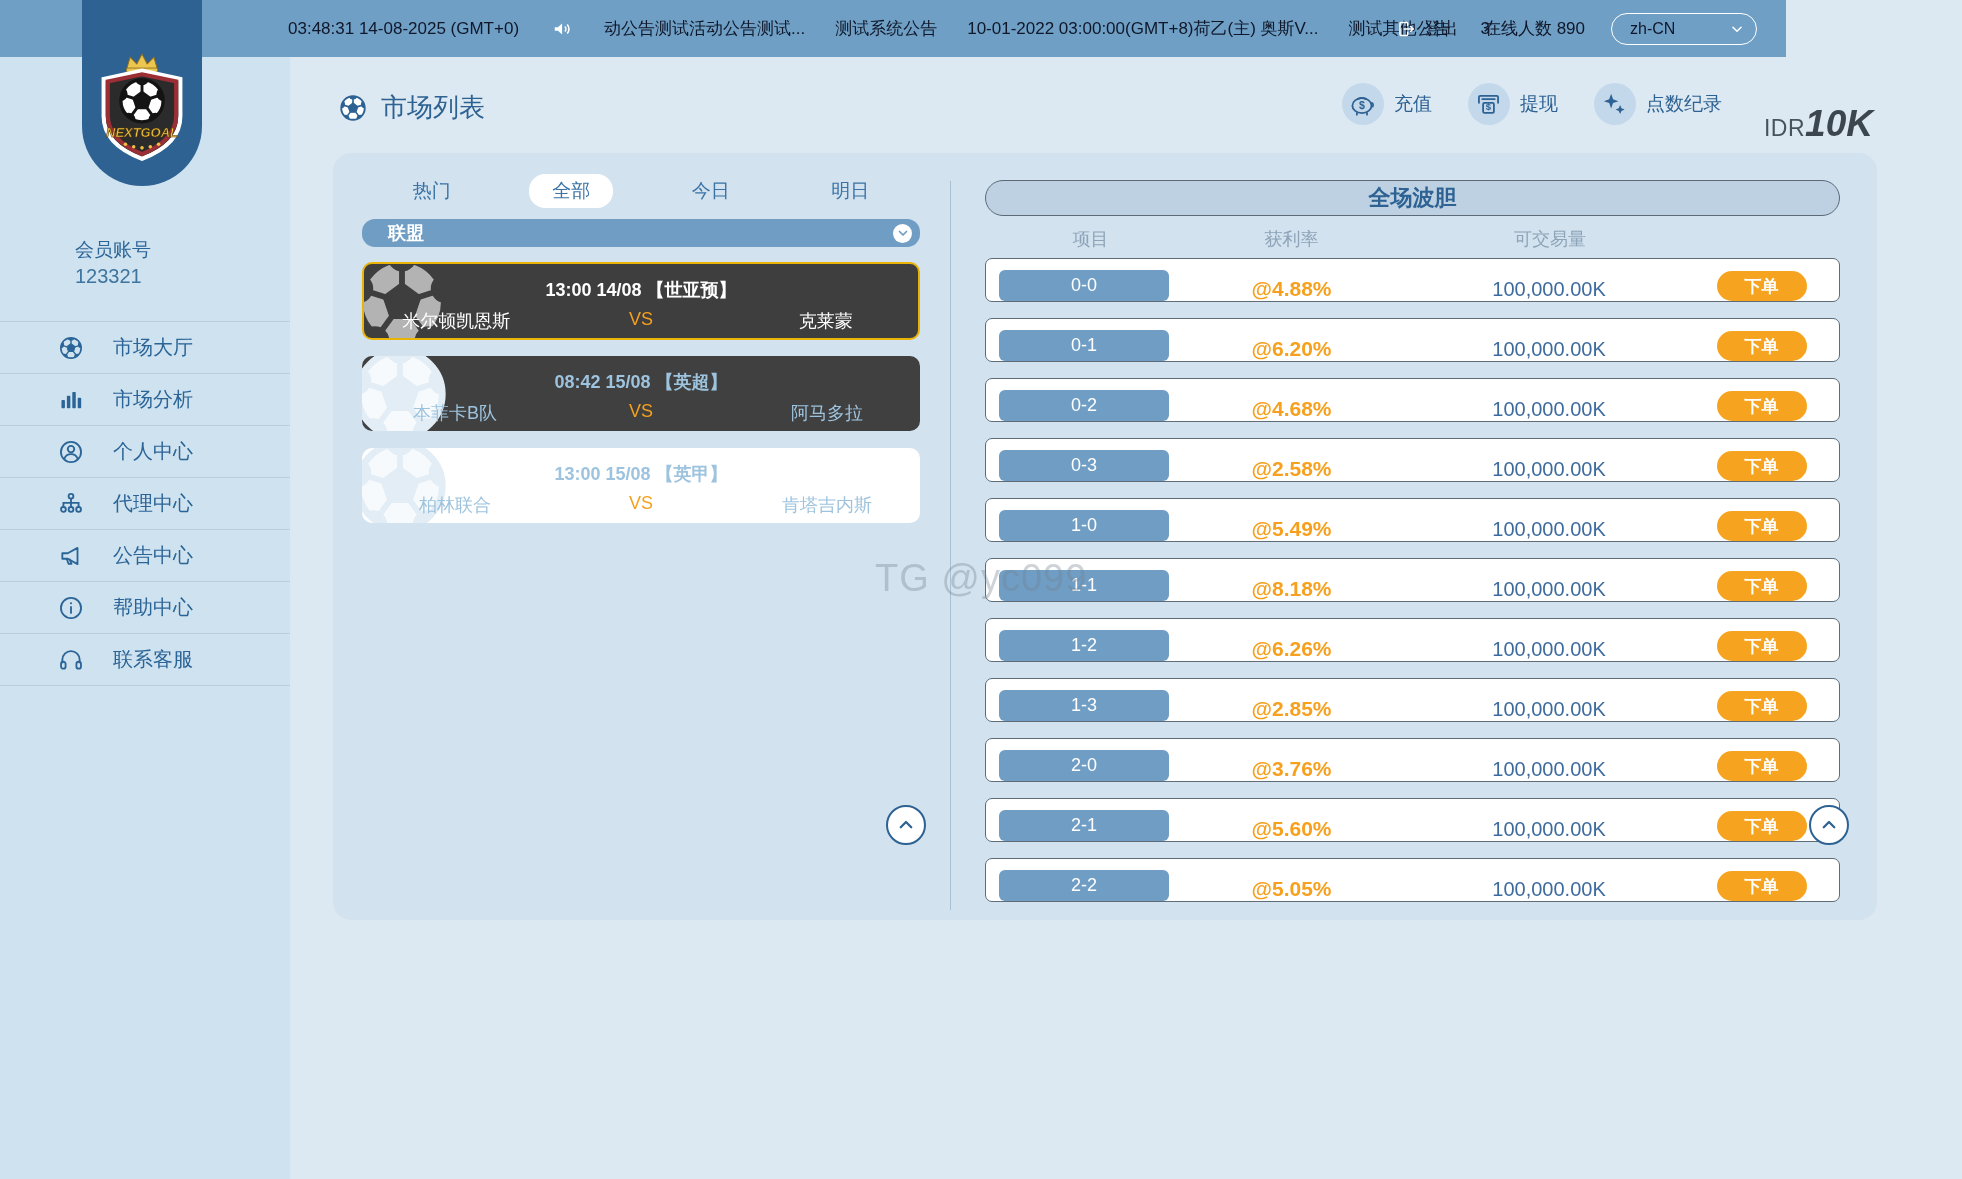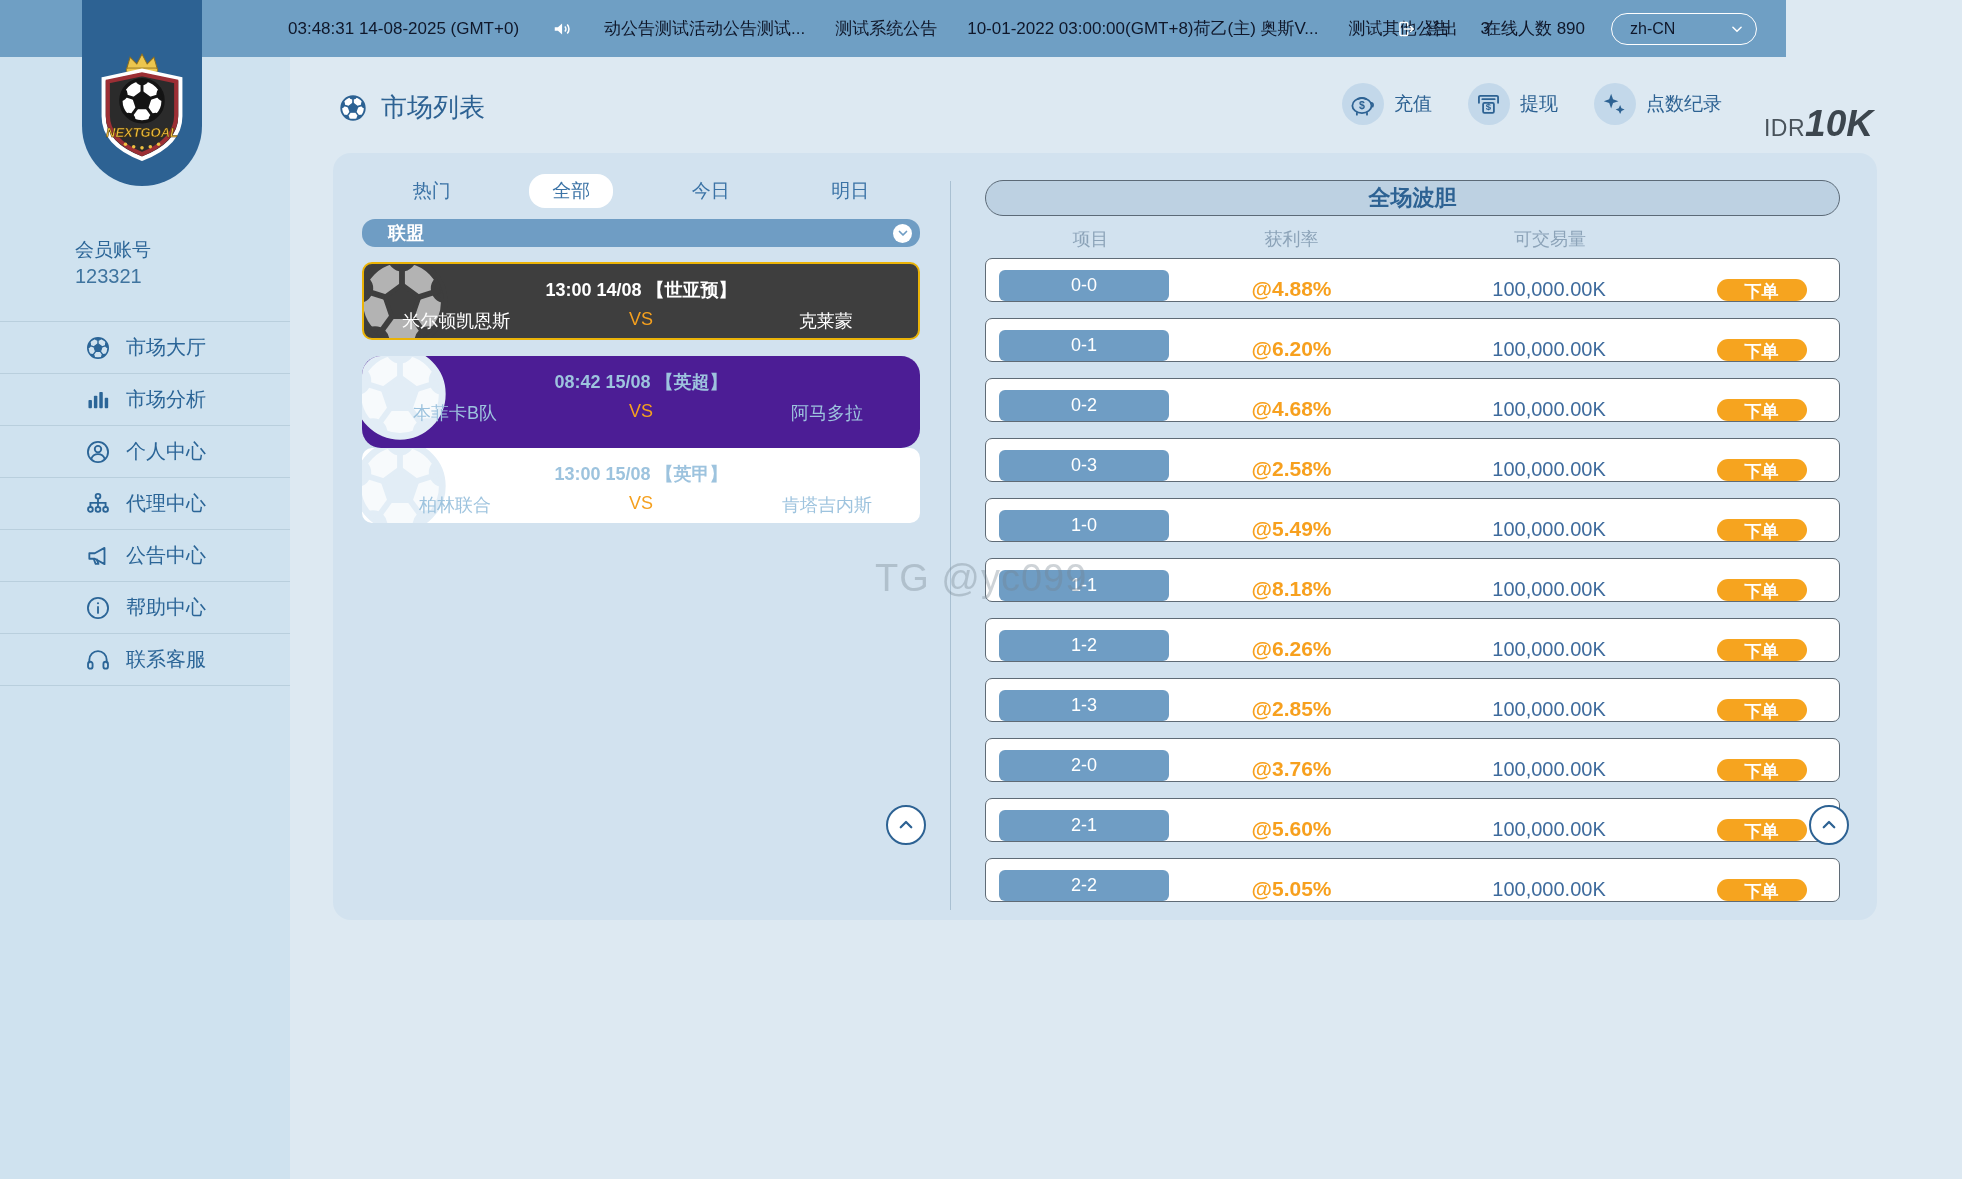--- a/index.html
+++ b/index.html
@@ -17,21 +17,21 @@
   .speaker{flex:0 0 auto;width:22px;height:22px;}
   .tb-right{position:absolute;right:29px;top:0;height:57px;display:flex;align-items:center;gap:26px;}
   .tb-logout{display:flex;align-items:center;gap:8px;font-size:17px;cursor:pointer;}
   .tb-online{font-size:17px;white-space:nowrap;}
   .lang-pill{width:114px;height:30px;border:1.6px solid #fff;border-radius:16px;display:flex;align-items:center;justify-content:space-between;padding:0 12px 0 18px;font-size:16px;cursor:pointer;}
   
   .sidebar{position:absolute;left:0;top:57px;width:290px;height:1122px;background:#cfe2ef;z-index:3;}
   .acct-label{position:absolute;left:75px;top:180px;font-size:19px;color:#2b6597;}
   .acct-num{position:absolute;left:75px;top:208px;font-size:20px;color:#3f749f;}
   .menu{position:absolute;left:0;top:264px;width:290px;border-top:1px solid #b9cfdd;}
-  .mitem{height:51px;display:flex;align-items:center;gap:15px;padding-left:85px;border-bottom:1px solid #b9cfdd;color:#2b6597;cursor:pointer;}
+  .mitem{height:51px;display:flex;align-items:center;gap:29px;padding-left:58px;border-bottom:1px solid #b9cfdd;color:#2b6597;cursor:pointer;}
   .mitem .micon{width:26px;height:26px;display:flex;}
   .mitem .micon svg{width:26px;height:26px;}
   .mlabel{font-size:20px;}
   
   .logo-banner{position:absolute;left:82px;top:0;width:120px;height:186px;background:#2d6293;border-radius:0 0 70px 70px;z-index:6;display:flex;justify-content:center;align-items:flex-start;padding-top:52px;box-sizing:border-box;}
   
   .main{position:absolute;left:290px;top:57px;width:1672px;height:1122px;background:#dde9f2;}
   .page-title{position:absolute;left:48px;top:33px;display:flex;align-items:center;gap:13px;color:#2d6293;}
   .page-title .ttl-icon{width:30px;height:30px;}
   .page-title .ttl-text{font-size:26px;font-weight:500;}
@@ -53,41 +53,41 @@
   .league-bar .lg-label{color:#fff;font-size:18px;font-weight:bold;}
   .lg-chev{width:19px;height:19px;background:#fff;border-radius:50%;display:flex;align-items:center;justify-content:center;}
   .mcard{position:absolute;left:29px;width:558px;border-radius:10px;overflow:hidden;cursor:pointer;box-sizing:border-box;}
   .mcard .ballwm{position:absolute;left:-16px;top:-16px;width:108px;height:108px;}
   .mcard .mc-body{position:relative;z-index:1;}
   .mc-line1{text-align:center;font-size:18px;font-weight:600;margin-top:14px;}
   .mc-line2{display:flex;margin-top:7px;font-size:18px;}
   .mc-line2 .third{flex:1;text-align:center;}
   .vs{color:#f5a01e;}
   .mcard.sel{top:109px;height:78px;background:#3e3e3e;border:2px solid #eab308;color:#fff;}
-  .mcard.m2{top:203px;height:92px;background:#4c1d95;color:#9dc3de;border-radius:19px;}
+  .mcard.m2{top:203px;height:75px;background:#404040;color:#9dc3de;}
   .mcard.m3{top:295px;height:75px;background:#fff;color:#9dc3de;}
   .vdiv{position:absolute;left:617px;top:28px;width:1px;height:729px;background:#a9c0d2;}
   .up-circle{position:absolute;width:40px;height:40px;border-radius:50%;background:#fff;border:2.5px solid #2d6293;box-sizing:border-box;display:flex;align-items:center;justify-content:center;cursor:pointer;z-index:3;}
   .up-circle svg{width:18px;height:18px;}
   .upl{left:553px;top:652px;}
   .upr{left:1476px;top:652px;}
   
   .odds-header{position:absolute;left:652px;top:27px;width:855px;height:36px;background:#bdd1e2;border:1.5px solid #5c6a77;border-radius:18px;box-sizing:border-box;display:flex;align-items:center;justify-content:center;font-size:22px;font-weight:bold;color:#2d6293;}
   .odds-cols{position:absolute;left:652px;top:74px;width:855px;height:24px;display:flex;align-items:center;color:#8ca3b8;font-size:18px;padding:0 15px 0 13px;box-sizing:border-box;}
   .odds-rows{position:absolute;left:652px;top:105px;width:855px;}
   .orow{height:44px;margin-bottom:16px;background:#fff;border:1px solid #5f6b76;border-radius:7px;display:flex;align-items:flex-end;padding:0 15px 0 13px;box-sizing:border-box;}
   .z-score{width:185px;display:flex;align-items:center;}
   .z-rate{flex:1;text-align:center;}
   .z-vol{width:300px;text-align:center;}
   .z-btn{width:125px;display:flex;justify-content:center;}
   .odds-cols .z-score{justify-content:center;}
   .score-pill{width:170px;height:31px;background:#6f9dc4;border-radius:6px;color:#fff;font-size:18px;display:flex;align-items:center;justify-content:center;cursor:pointer;}
   .orow .z-rate{color:#f7a01e;font-size:21px;font-weight:600;}
   .orow .z-vol{color:#3e6b9d;font-size:20px;}
-  .order-btn{width:90px;height:22px;border:none;border-radius:15px;background:#f6a41f;color:#fff;font-size:17px;font-weight:bold;cursor:pointer;font-family:inherit;}
+  .order-btn{width:90px;height:30px;border:none;border-radius:15px;background:#f6a41f;color:#fff;font-size:17px;font-weight:bold;cursor:pointer;font-family:inherit;}
   
   .watermark{position:absolute;left:585px;top:500px;font-size:38px;color:#74828e;opacity:.35;letter-spacing:1px;z-index:2;pointer-events:none;}
   svg{display:block;}
 </style>
 </head>
 <body>
 
 <svg width="0" height="0" style="position:absolute">
   <defs>
     <clipPath id="ballclip">

